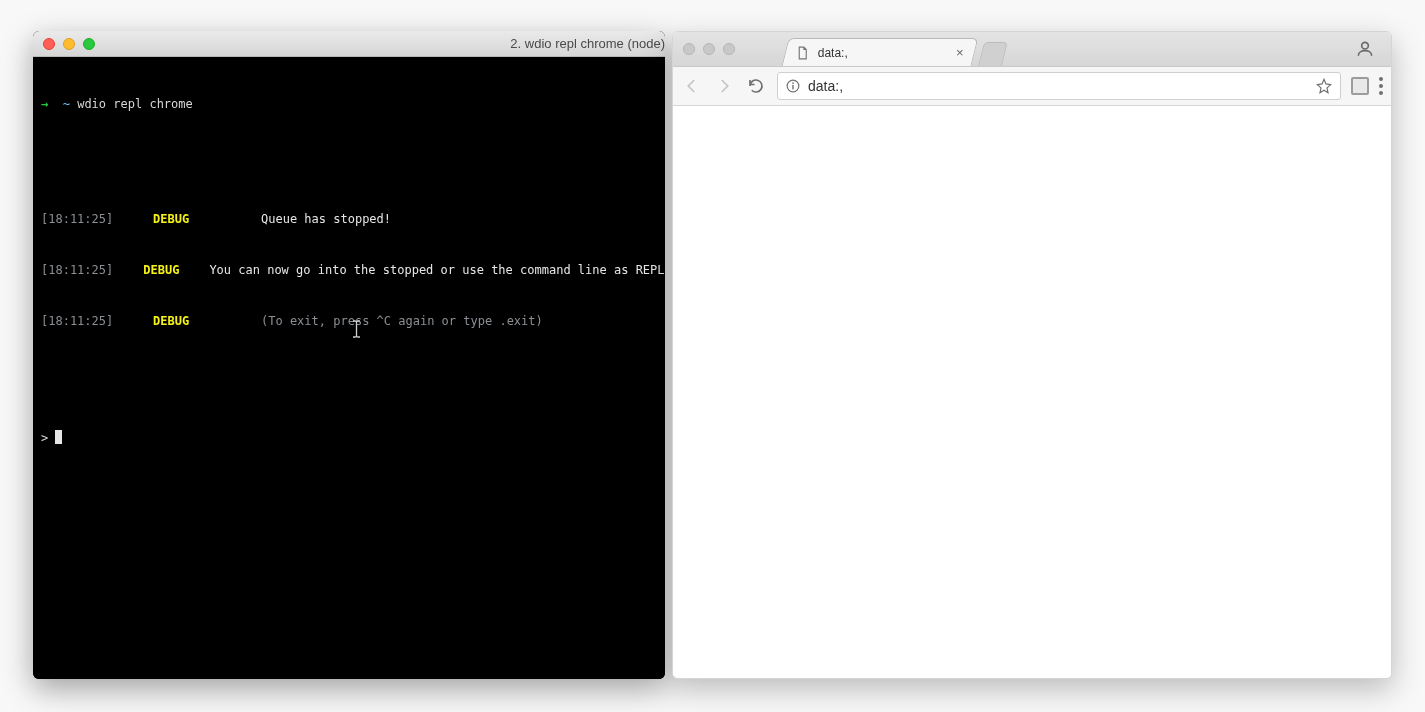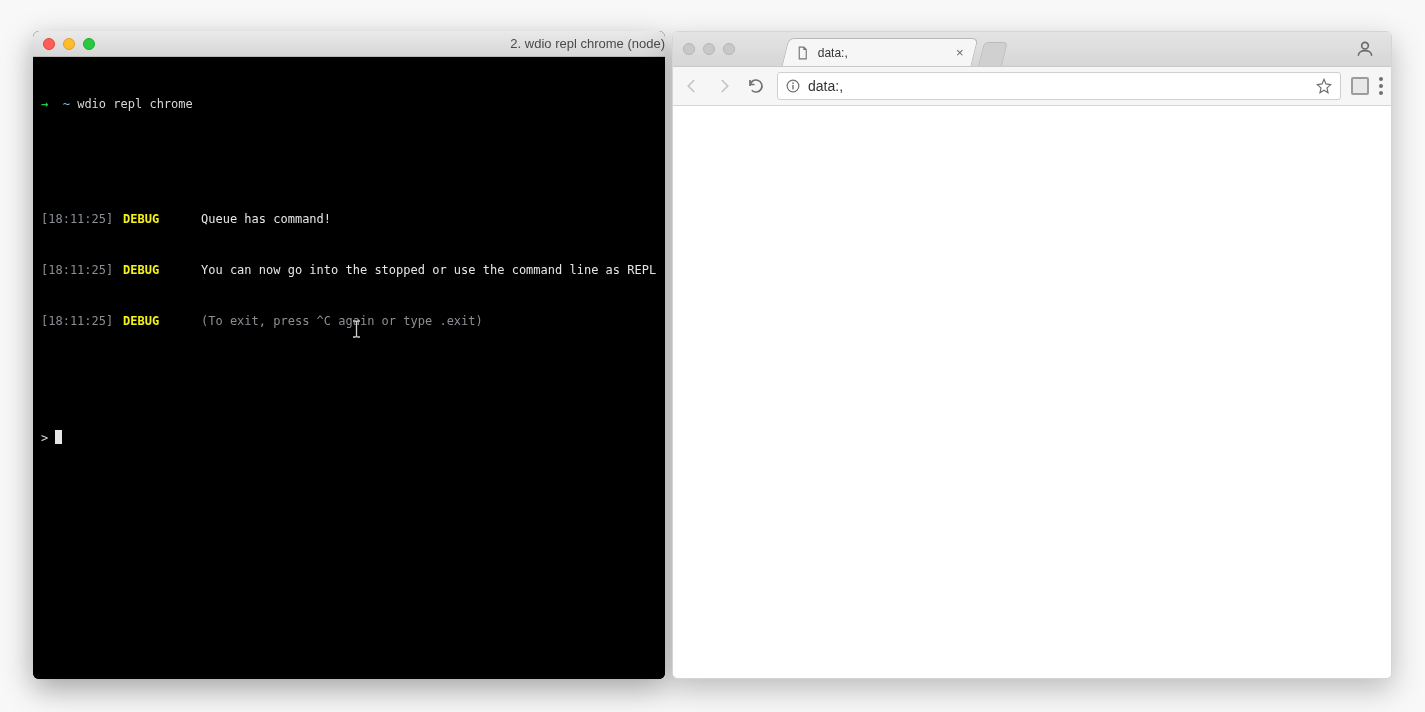--- a/index.html
+++ b/index.html
@@ -85,21 +85,21 @@
   }
   .ibeam-cursor {
     position: absolute;
     left: 319px;
     top: 263px;
     width: 9px;
     height: 18px;
     color: #cfcfcf;
     pointer-events: none;
   }
-  .log-line { display: flex; }
+  .log-line { display: flex; gap: 30px; }
   .col-ts    { width: 82px; }
   .col-level { width: 78px; }
   .col-msg   { flex: 1; }
 
   
   .browser-window {
     position: absolute;
     left: 672px;
     top: 31px;
     width: 720px;
@@ -210,21 +210,21 @@
       <div class="tl tl-yellow"></div>
       <div class="tl tl-green"></div>
     </div>
     <div class="term-title">2. wdio repl chrome (node)</div>
   </div>
 
   <div class="term-body">
     <div><span class="prompt-arrow">→</span>  <span class="prompt-path">~</span> <span class="prompt-cmd">wdio repl chrome</span></div>
 
     <div class="log-block">
-      <div class="log-line"><span class="col-ts ts">[18:11:25]</span><span class="col-level level">DEBUG</span><span class="col-msg msg">Queue has command!</span></div>
+      <div class="log-line"><span class="col-ts ts">[18:11:25]</span><span class="col-level level">DEBUG</span><span class="col-msg msg">Queue has stopped!</span></div>
       <div class="log-line"><span class="col-ts ts">[18:11:25]</span><span class="col-level level">DEBUG</span><span class="col-msg msg">You can now go into the stopped or use the command line as REPL</span></div>
       <div class="log-line"><span class="col-ts ts">[18:11:25]</span><span class="col-level level">DEBUG</span><span class="col-msg msg msg-dim">(To exit, press ^C again or type .exit)</span></div>
     </div>
 
     <div class="repl-block"><span class="repl-caret">&gt;</span> <span class="cursor-block"></span></div>
 
     <svg class="ibeam-cursor" viewBox="0 0 9 18">
       <path d="M1 1 H3 M6 1 H8 M4.5 1 V17 M1 17 H3 M6 17 H8 M3 1 Q4.5 1 4.5 2 M6 1 Q4.5 1 4.5 2 M3 17 Q4.5 17 4.5 16 M6 17 Q4.5 17 4.5 16" stroke="#cfcfcf" stroke-width="1.3" fill="none"></path>
     </svg>
   </div>

